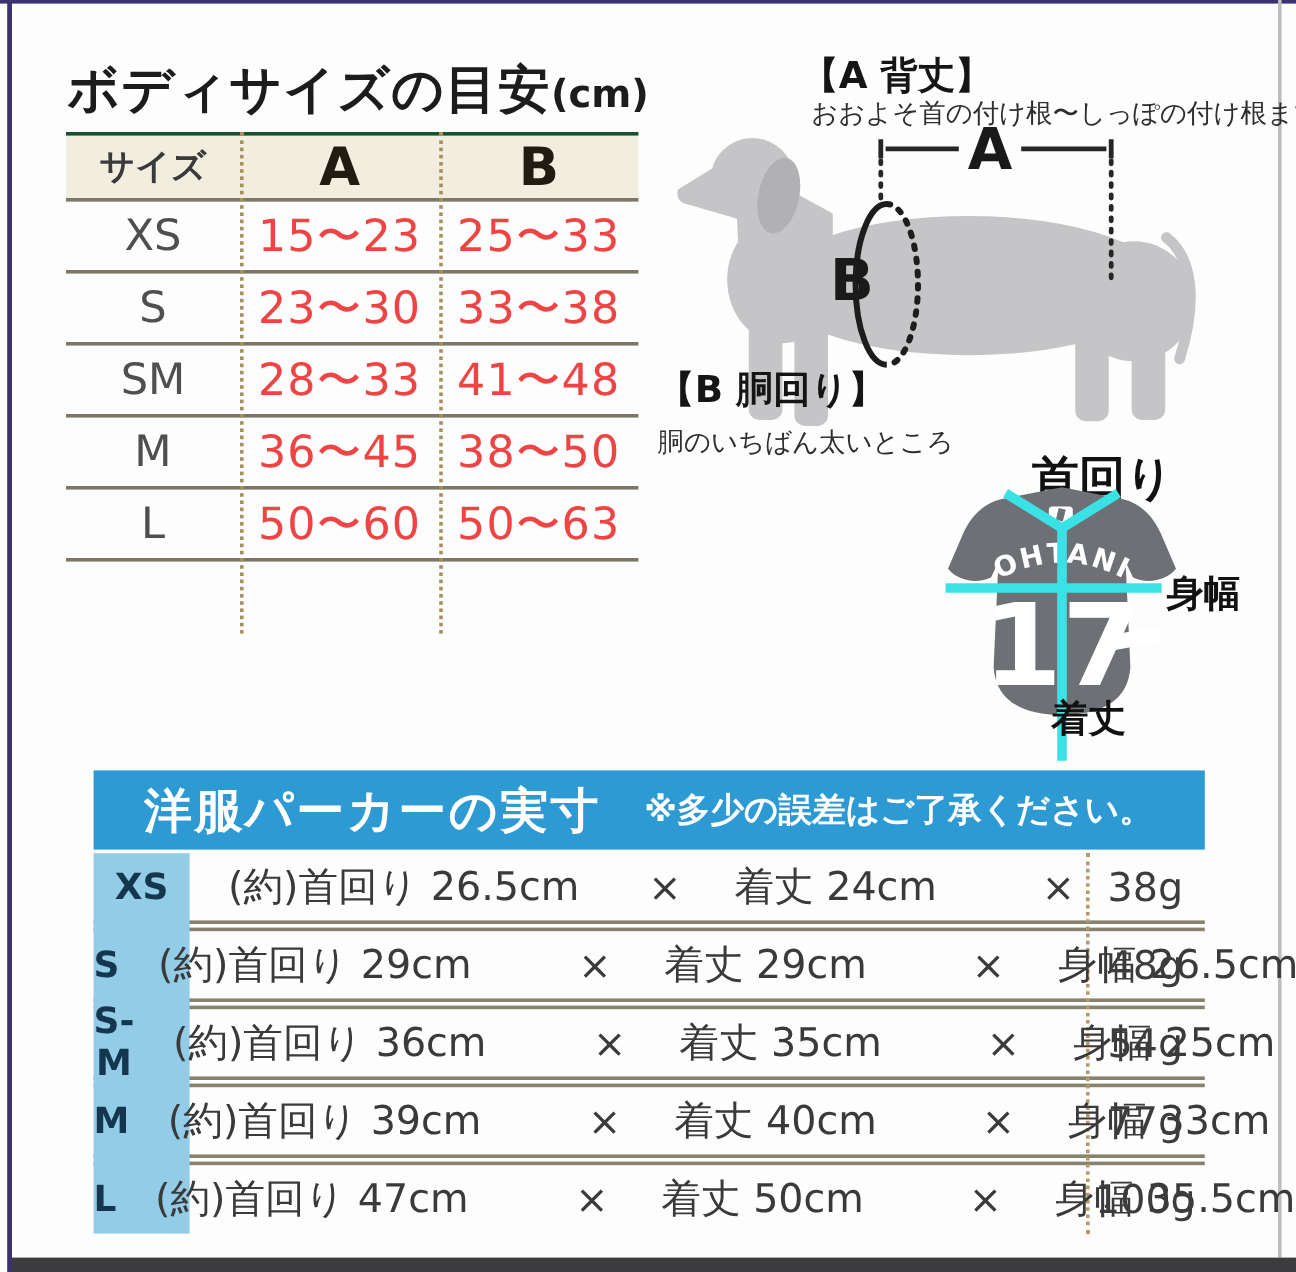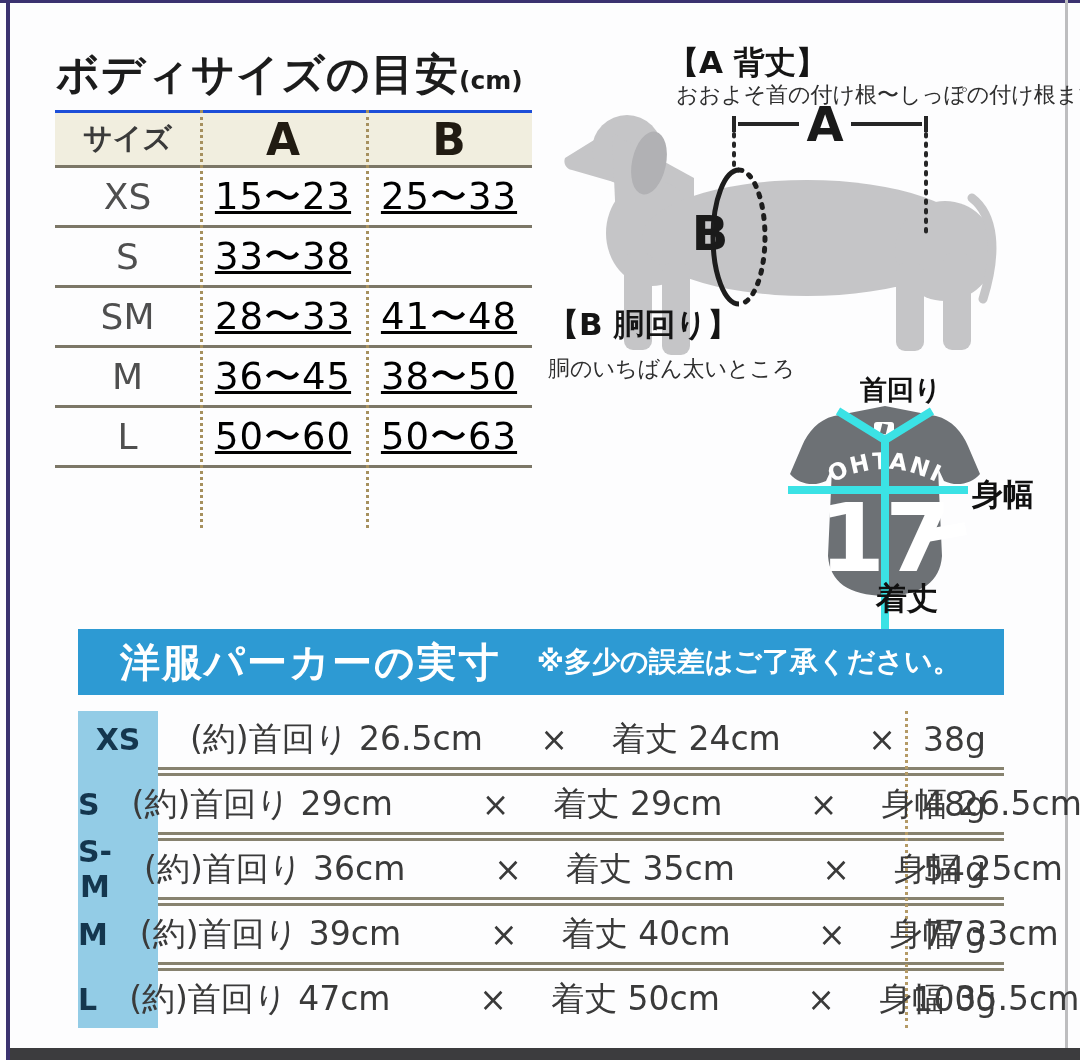--- a/index.html
+++ b/index.html
@@ -7,49 +7,49 @@
   .canvas{position:relative;width:1080px;height:1060px;background:#fdfdfe;overflow:hidden;}
 
   
   .border-top{position:absolute;left:0;top:0;width:1080px;height:3px;background:#3b3270;}
   .border-left{position:absolute;left:6px;top:2px;width:4px;height:1058px;background:#3b3270;}
   .border-right{position:absolute;left:1065px;top:0;width:3px;height:1048px;background:#bdbdbf;}
   .bottom-strip{position:absolute;left:10px;top:1048px;width:1070px;height:12px;background:#3c3c3e;}
 
   
   .guide-title{position:absolute;left:56px;top:46px;font-size:43px;font-weight:800;color:#1c1c1c;letter-spacing:1px;white-space:nowrap;}
-  .guide-title .unit{font-size:25px;font-weight:800;letter-spacing:0;}
+  .guide-title .unit{font-size:32px;font-weight:800;letter-spacing:0;}
   .size-table{position:absolute;left:55px;top:110px;width:477px;height:418px;}
   .st-row{display:flex;align-items:center;border-bottom:3px solid #7c7767;}
-  .st-header{height:58px;background:#f1eedf;border-top:3px solid #1d4ed8;}
+  .st-header{height:58px;background:#f1eedf;border-top:3px solid #14532d;}
   .st-body-row{height:60px;background:transparent;}
   .c-size{width:145px;text-align:center;}
   .c-a,.c-b{width:166px;text-align:center;}
   .st-header .c-size{font-size:29px;color:#3a3a3a;font-weight:600;}
   .st-header .c-a,.st-header .c-b{font-size:44px;font-weight:800;color:#211b12;}
   .st-body-row .c-size{font-size:36px;color:#4f4f4f;}
-  .st-body-row .c-a,.st-body-row .c-b{font-size:37px;color:#000000;letter-spacing:1px;text-decoration:underline;}
+  .st-body-row .c-a,.st-body-row .c-b{font-size:37px;color:#ef4444;letter-spacing:1px;}
   .dot-v{position:absolute;top:0;height:418px;width:0;border-left:3px dotted #a6905e;}
   .dot-v.v1{left:145px;} .dot-v.v2{left:311px;}
 
   
   .a-heading{position:absolute;left:668px;top:42px;font-size:31px;font-weight:700;color:#151515;white-space:nowrap;}
   .a-desc{position:absolute;left:676px;top:80px;font-size:22px;color:#2e2e2e;white-space:nowrap;}
   .dog-svg{position:absolute;left:552px;top:103px;}
   .b-heading{position:absolute;left:548px;top:304px;font-size:31px;font-weight:700;color:#151515;white-space:nowrap;}
   .b-desc{position:absolute;left:548px;top:354px;font-size:22px;color:#2e2e2e;white-space:nowrap;}
 
   
-  .neck-label{position:absolute;left:860px;top:372px;font-size:27px;font-weight:700;color:#111;white-space:nowrap;}
+  .neck-label{position:absolute;left:860px;top:372px;font-size:39px;font-weight:700;color:#111;white-space:nowrap;}
   .jersey-svg{position:absolute;left:782px;top:396px;}
   .width-label{position:absolute;left:972px;top:474px;font-size:31px;font-weight:700;color:#111;white-space:nowrap;}
   .length-label{position:absolute;left:832px;top:578px;font-size:31px;font-weight:700;color:#111;white-space:nowrap;margin-left:44px;}
 
   
-  .bt-header{position:absolute;left:78px;top:629px;width:926px;height:66px;background:#2d9ad3;display:flex;align-items:center;}
+  .bt-header{position:absolute;left:78px;top:642px;width:926px;height:66px;background:#2d9ad3;display:flex;align-items:center;}
   .bt-title{margin-left:42px;font-size:40px;font-weight:800;color:#ffffff;letter-spacing:2px;white-space:nowrap;}
   .bt-notice{margin-left:36px;font-size:28px;font-weight:700;color:#ffffff;white-space:nowrap;}
   .bt-body{position:absolute;left:78px;top:711px;width:926px;height:317px;}
   .bt-sizecol{position:absolute;left:0;top:0;width:80px;height:317px;background:#93cce6;}
   .bt-dotv{position:absolute;left:827px;top:0;height:317px;width:0;border-left:3px dotted #b49a66;}
   .brow{position:relative;height:56px;display:flex;align-items:center;}
   .bsep{height:9px;border-top:3px solid #87826f;border-bottom:3px solid #87826f;}
   .bsize{width:80px;text-align:center;font-size:30px;font-weight:700;color:#14364e;position:relative;z-index:2;}
   .bspec{display:flex;align-items:center;margin-left:32px;font-size:33px;color:#3a3a3a;white-space:nowrap;gap:29px;}
   .seg1{width:306px;} .segx{width:58px;text-align:center;} .seg2{width:212px;}
@@ -76,20 +76,21 @@
       <div class="c-b">B</div>
     </div>
     <div id="sizeRows">
         <div class="st-row st-body-row">
           <div class="c-size">XS</div>
           <div class="c-a">15〜23</div>
           <div class="c-b">25〜33</div>
         </div>
         <div class="st-row st-body-row">
           <div class="c-size">S</div>
+          <div class="c-a">23〜30</div>
           <div class="c-b">33〜38</div>
         </div>
         <div class="st-row st-body-row">
           <div class="c-size">SM</div>
           <div class="c-a">28〜33</div>
           <div class="c-b">41〜48</div>
         </div>
         <div class="st-row st-body-row">
           <div class="c-size">M</div>
           <div class="c-a">36〜45</div>

